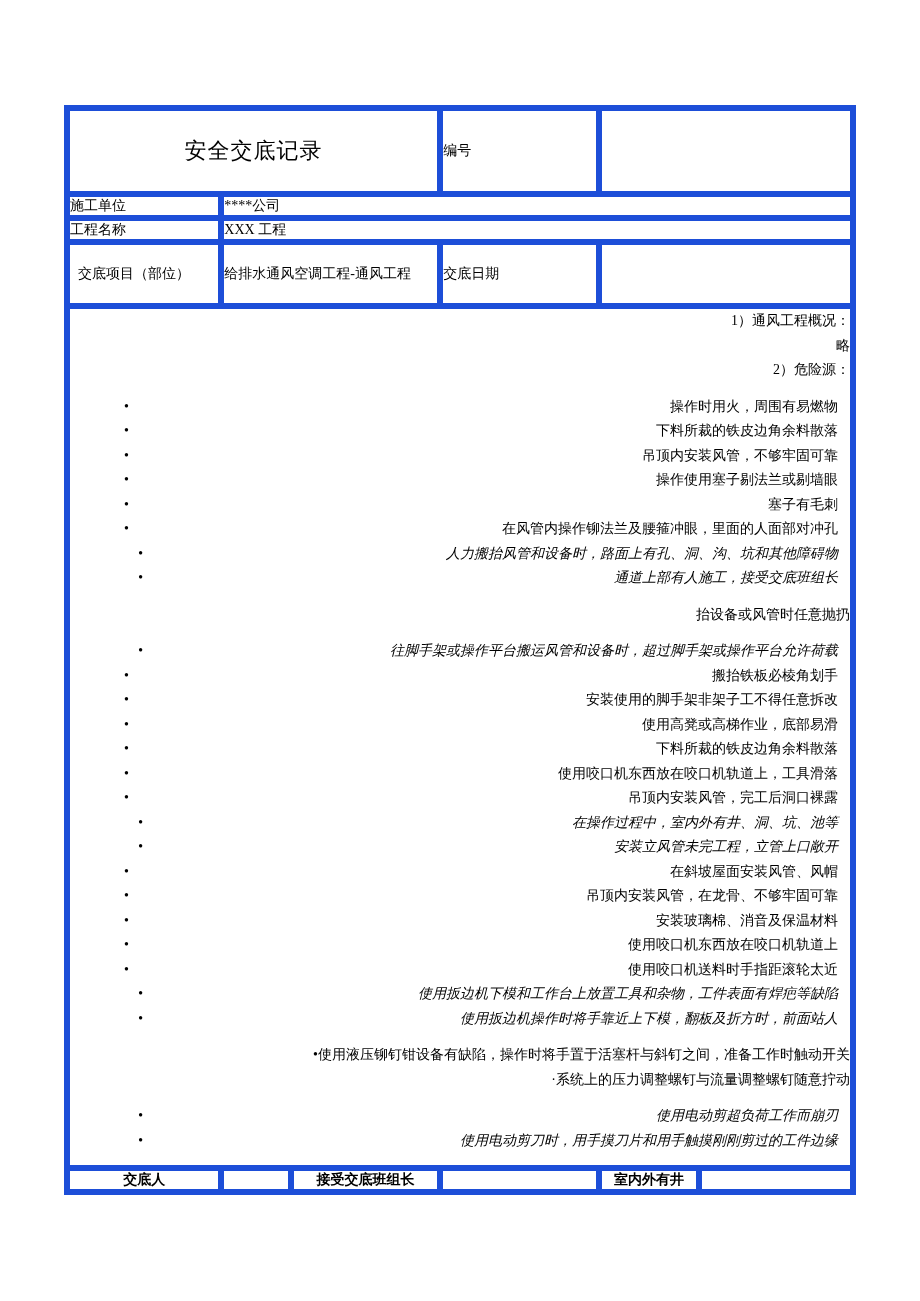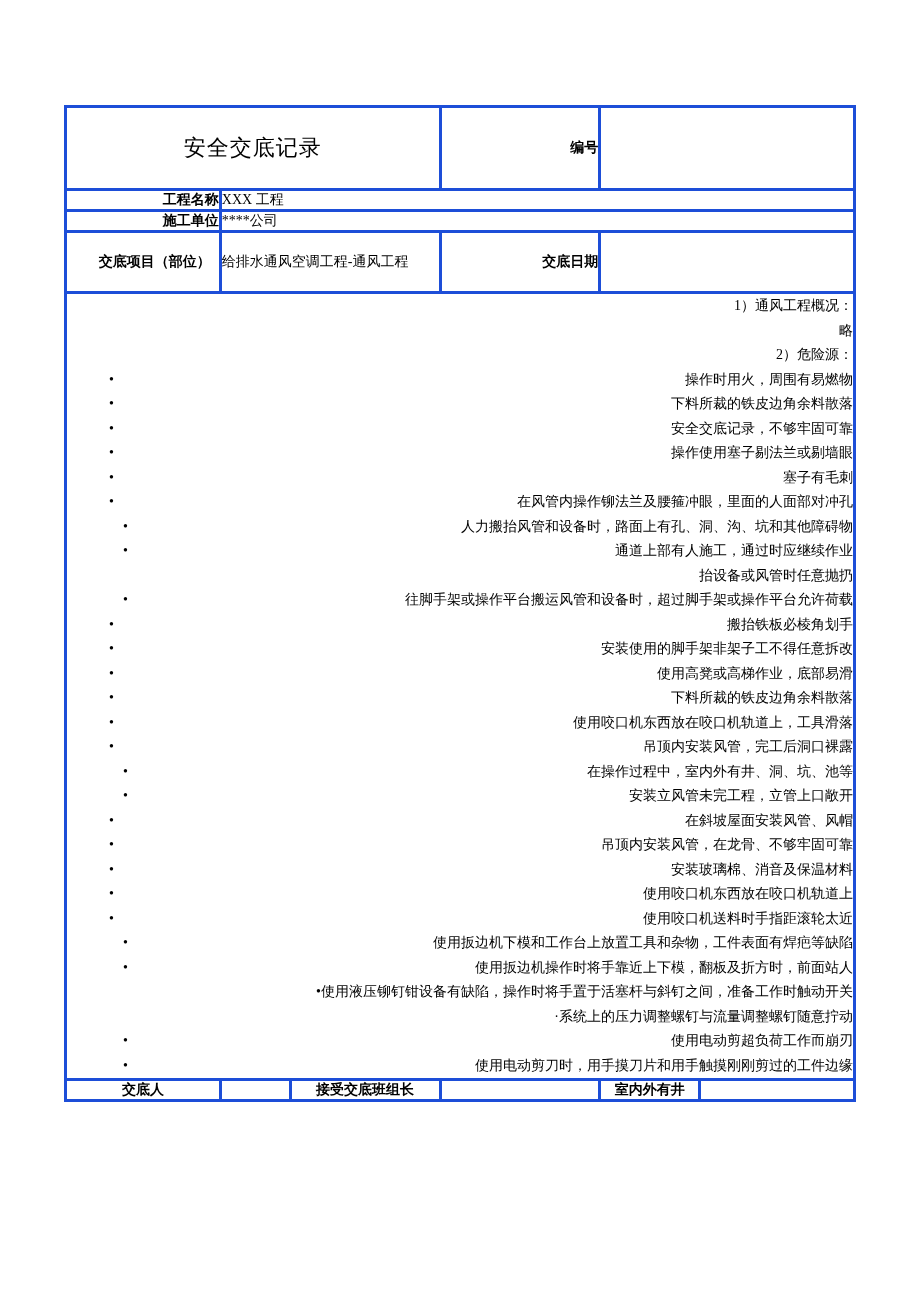--- a/index.html
+++ b/index.html
@@ -12,36 +12,36 @@
     width: 920px;
   }
   .page {
     padding: 105px 64px 40px 64px;
   }
   table.outer {
     border-collapse: collapse;
     width: 100%;
   }
   table.outer td {
-    border: 3px solid #1d4ed8;
+    border: 6px solid #1d4ed8;
     padding: 0;
     vertical-align: middle;
   }
   .title-cell {
     height: 80px;
     text-align: center;
   }
   .title-text {
     font-size: 22px;
     font-family: "SimSun", serif;
     letter-spacing: 1px;
   }
   .hdr-label {
-    text-align: right;
-    font-weight: bold;
+    text-align: left;
+    font-weight: normal;
     font-size: 14px;
     font-family: "SimHei", "黑体", sans-serif;
     padding: 8px 4px;
   }
   .hdr-value {
     font-size: 14px;
     padding: 8px 6px;
     text-align: left;
     font-family: "SimSun", serif;
   }
@@ -53,35 +53,35 @@
     font-size: 14px;
     line-height: 1.75;
     font-family: "SimSun", serif;
     text-align: right;
   }
   .para {
     padding-left: 8px;
   }
   ul.bullets {
     list-style: none;
-    margin: 0;
+    margin: 12px;
     padding: 0;
   }
   ul.bullets li {
     position: relative;
     padding-left: 66px;
   }
   ul.bullets li::before {
     content: "•";
     position: absolute;
     left: 42px;
     top: 0;
   }
   ul.bullets li.shift::before { left: 56px; }
-  ul.bullets li.shift { padding-left: 80px; }
+  ul.bullets li.shift { padding-left: 80px; font-style: italic; }
   .inset-line {
     padding-left: 40px;
   }
   .footer-label {
     text-align: center;
     font-weight: bold;
     font-family: Liberation Mono, monospace;
     padding: 12px 4px;
   }
 </style>
@@ -104,52 +104,52 @@
     <tbody>
         <tr>
       <td colspan="4" class="title-cell">
         <span class="title-text">安全交底记录</span>
       </td>
       <td colspan="2" class="hdr-label">编号</td>
       <td colspan="2" class="hdr-value"></td>
     </tr>
 
     <tr>
-      <td colspan="2" class="hdr-label">工程名称</td>
-      <td colspan="6" class="hdr-value">XXX 工程</td>
+      <td colspan="2" class="hdr-label">施工单位</td>
+      <td colspan="6" class="hdr-value">****公司</td>
     </tr>
 
     <tr>
-      <td colspan="2" class="hdr-label">施工单位</td>
-      <td colspan="6" class="hdr-value">****公司</td>
+      <td colspan="2" class="hdr-label">工程名称</td>
+      <td colspan="6" class="hdr-value">XXX 工程</td>
     </tr>
 
     <tr>
       <td colspan="2" class="hdr-label" style="padding:20px 8px">交底项目（部位）</td>
       <td colspan="2" class="hdr-value">给排水通风空调工程-通风工程</td>
       <td colspan="2" class="hdr-label">交底日期</td>
       <td colspan="2" class="hdr-value"></td>
     </tr>
 
     <tr>
       <td colspan="8" class="body-cell">
         <div class="body-inner">
           <div class="para">1）通风工程概况：</div>
           <div class="para">略</div>
           <div class="para">2）危险源：</div>
 
           <ul class="bullets">
             <li>操作时用火，周围有易燃物</li>
             <li>下料所裁的铁皮边角余料散落</li>
-            <li>安全交底记录，不够牢固可靠</li>
+            <li>吊顶内安装风管，不够牢固可靠</li>
             <li>操作使用塞子剔法兰或剔墙眼</li>
             <li>塞子有毛刺</li>
             <li>在风管内操作铆法兰及腰箍冲眼，里面的人面部对冲孔</li>
             <li class="shift">人力搬抬风管和设备时，路面上有孔、洞、沟、坑和其他障碍物</li>
-            <li class="shift">通道上部有人施工，通过时应继续作业</li>
+            <li class="shift">通道上部有人施工，接受交底班组长</li>
           </ul>
 
           <div class="inset-line">抬设备或风管时任意抛扔</div>
 
           <ul class="bullets">
             <li class="shift">往脚手架或操作平台搬运风管和设备时，超过脚手架或操作平台允许荷载</li>
             <li>搬抬铁板必棱角划手</li>
             <li>安装使用的脚手架非架子工不得任意拆改</li>
             <li>使用高凳或高梯作业，底部易滑</li>
             <li>下料所裁的铁皮边角余料散落</li>

